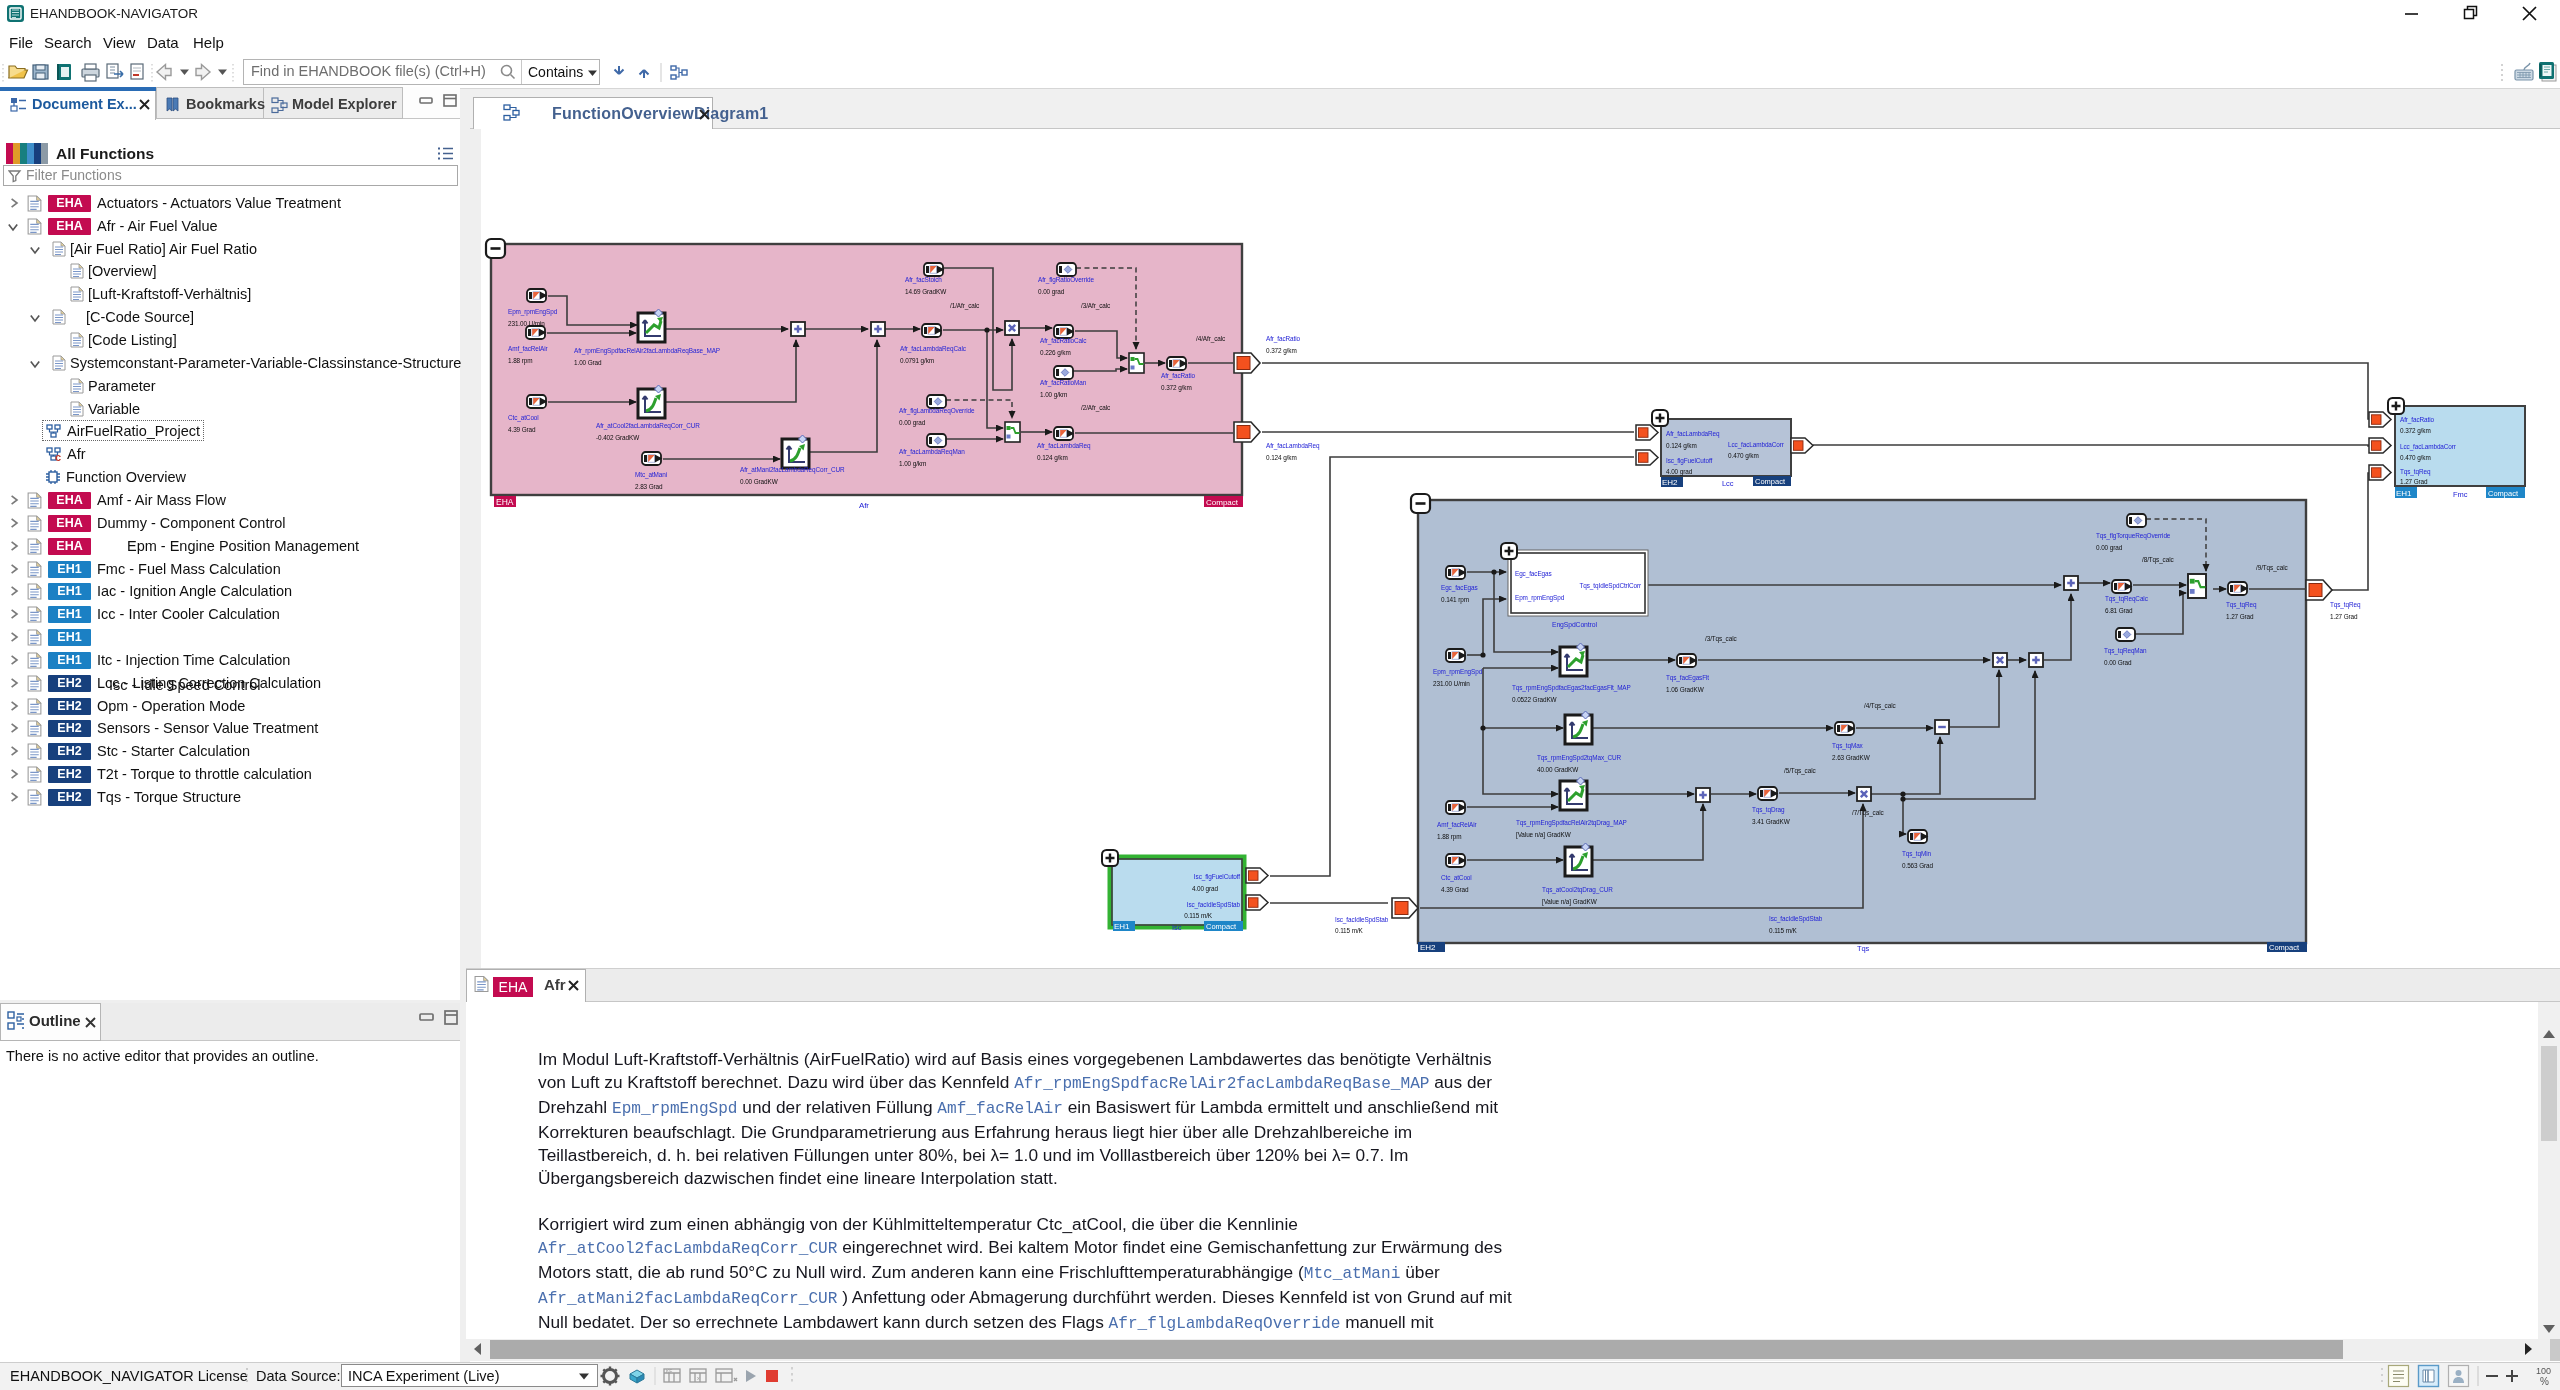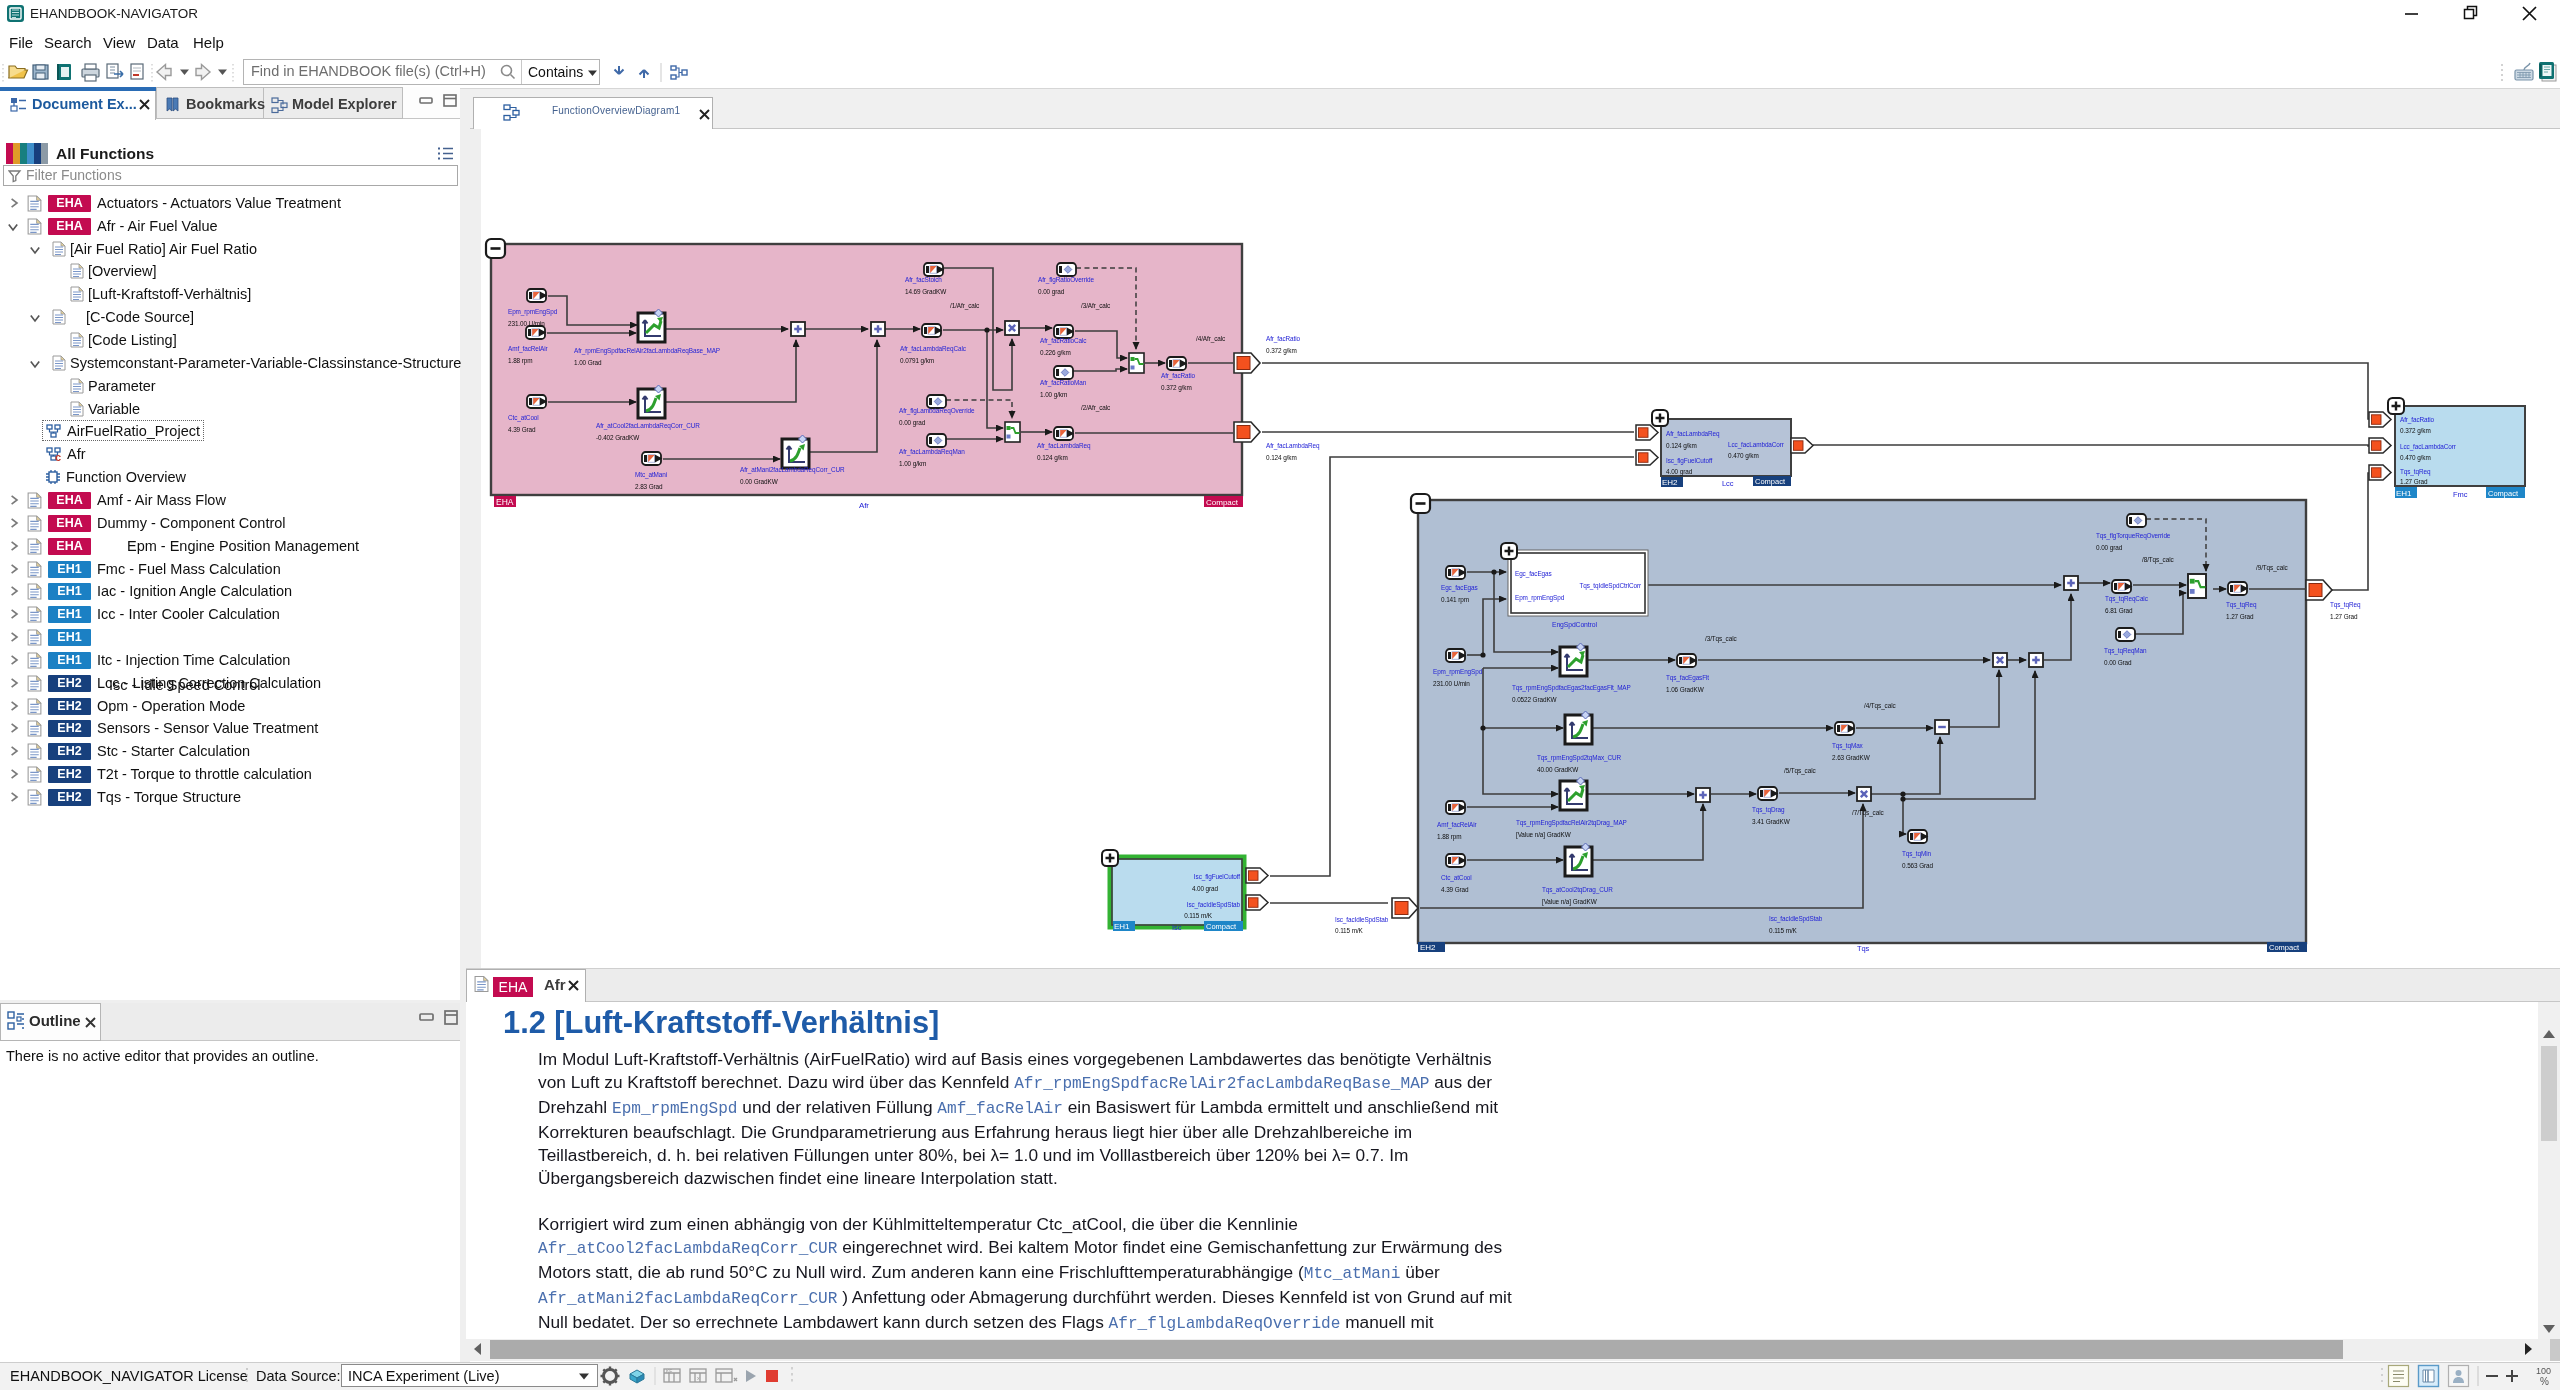--- a/index.html
+++ b/index.html
@@ -504,41 +504,40 @@
 </svg>
 
 <div class="abs" style="left:470px;top:89px;width:2090px;height:40px;background:#f0f0f0;border-bottom:1px solid #c6c6c6;box-sizing:border-box;"></div>
 <div class="abs" style="left:473px;top:97px;width:240px;height:32px;background:#ffffff;border:1px solid #b0b0b0;border-bottom:none;box-sizing:border-box;"></div>
 <svg class="abs" style="left:503px;top:104px" width="17" height="17" viewBox="0 0 17 17">
  <rect x="1" y="1" width="6" height="4.5" fill="none" stroke="#2d5fa0" stroke-width="1.3"></rect>
  <rect x="10" y="6.5" width="6" height="4.5" fill="none" stroke="#2d5fa0" stroke-width="1.3"></rect>
  <rect x="1" y="11.5" width="6" height="4.5" fill="none" stroke="#2d5fa0" stroke-width="1.3"></rect>
  <path d="M7 3.5h6v3M7 13.5h6v-2.5" stroke="#2d5fa0" stroke-width="1.1" fill="none"></path>
 </svg>
-<div class="abs" style="left:527px;top:105px;font-size:10px;font-weight:400;color:#44618f;letter-spacing:0.2px;padding-left:25px;">FunctionOverviewDiagram1</div>
+<div class="abs" style="left:527px;top:105px;font-size:16px;font-weight:700;color:#44618f;letter-spacing:0.2px;padding-left:25px;">FunctionOverviewDiagram1</div>
 <svg class="abs" style="left:698px;top:108px" width="13" height="13">
     <path d="M2 2l9 9M11 2l-9 9" stroke="#222" stroke-width="1.9"></path>
   </svg>
 
 <div class="abs" style="left:470px;top:129px;width:2090px;height:839px;background:#ffffff;"></div>
 <div class="abs" style="left:470px;top:129px;width:11px;height:839px;background:#efefef;"></div>
 
 <div class="abs" style="left:466px;top:968px;width:2094px;height:1px;background:#cfcfcf;"></div>
 <div class="abs" style="left:466px;top:969px;width:2094px;height:33px;background:#ececec;border-bottom:1px solid #c6c6c6;box-sizing:border-box;"></div>
 <div class="abs" style="left:466px;top:969px;width:120px;height:33px;background:#ffffff;border:1px solid #b0b0b0;border-bottom:none;box-sizing:border-box;"></div>
 <svg class="abs" style="left:474px;top:975px" width="15" height="18">
     <use href="#docico"></use>
   </svg>
 <div class="abs badge eha" style="left:493px;top:977px;width:40px;height:20px;line-height:20px;font-size:14px;font-weight:normal;">EHA</div>
 <div class="abs" style="left:544px;top:976px;font-size:15px;font-weight:bold;color:#3d3d3d;">Afr</div>
 <svg class="abs" style="left:567px;top:979px" width="13" height="13">
     <path d="M2 2l9 9M11 2l-9 9" stroke="#222" stroke-width="2"></path>
   </svg>
 <div class="abs" style="left:466px;top:1002px;width:2094px;height:339px;background:#ffffff;overflow:hidden;">
- <div class="abs" style="left:37px;top:3px;width:2020px;font-size:30.8px;font-weight:bold;color:#1e5ba8;">1.2 [Luft-Kraftstoff-Verhältnis]</div>
  <div class="doc abs" style="left:37px;top:46px;width:2050px;font-size:17.3px;line-height:23px;color:#16161e;white-space:nowrap;margin-left:35px;">
   <p>Im Modul Luft-Kraftstoff-Verhältnis (AirFuelRatio) wird auf Basis eines vorgegebenen Lambdawertes das benötigte Verhältnis<br>
 von Luft zu Kraftstoff berechnet. Dazu wird über das Kennfeld <span class="mono">Afr_rpmEngSpdfacRelAir2facLambdaReqBase_MAP</span> aus der<br>
 Drehzahl <span class="mono">Epm_rpmEngSpd</span> und der relativen Füllung <span class="mono">Amf_facRelAir</span> ein Basiswert für Lambda ermittelt und anschließend mit<br>
 Korrekturen beaufschlagt. Die Grundparametrierung aus Erfahrung heraus liegt hier über alle Drehzahlbereiche im<br>
 Teillastbereich, d. h. bei relativen Füllungen unter 80%, bei λ= 1.0 und im Volllastbereich über 120% bei λ= 0.7. Im<br>
 Übergangsbereich dazwischen findet eine lineare Interpolation statt.</p>
   <p style="margin-top:23px;">Korrigiert wird zum einen abhängig von der Kühlmitteltemperatur Ctc_atCool, die über die Kennlinie<br>
 <span class="mono">Afr_atCool2facLambdaReqCorr_CUR</span> eingerechnet wird. Bei kaltem Motor findet eine Gemischanfettung zur Erwärmung des<br>
 Motors statt, die ab rund 50°C zu Null wird. Zum anderen kann eine Frischlufttemperaturabhängige (<span class="mono">Mtc_atMani</span> über<br>

